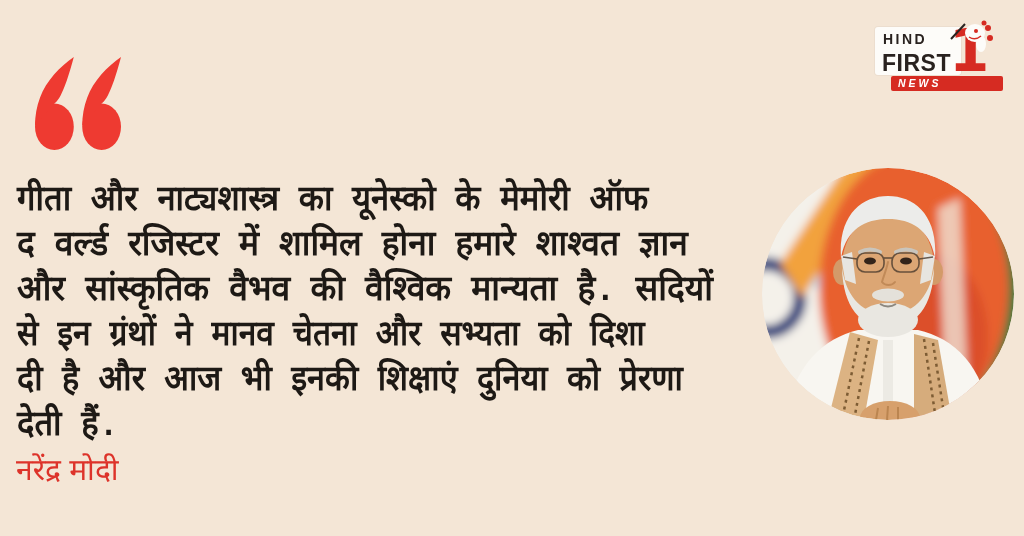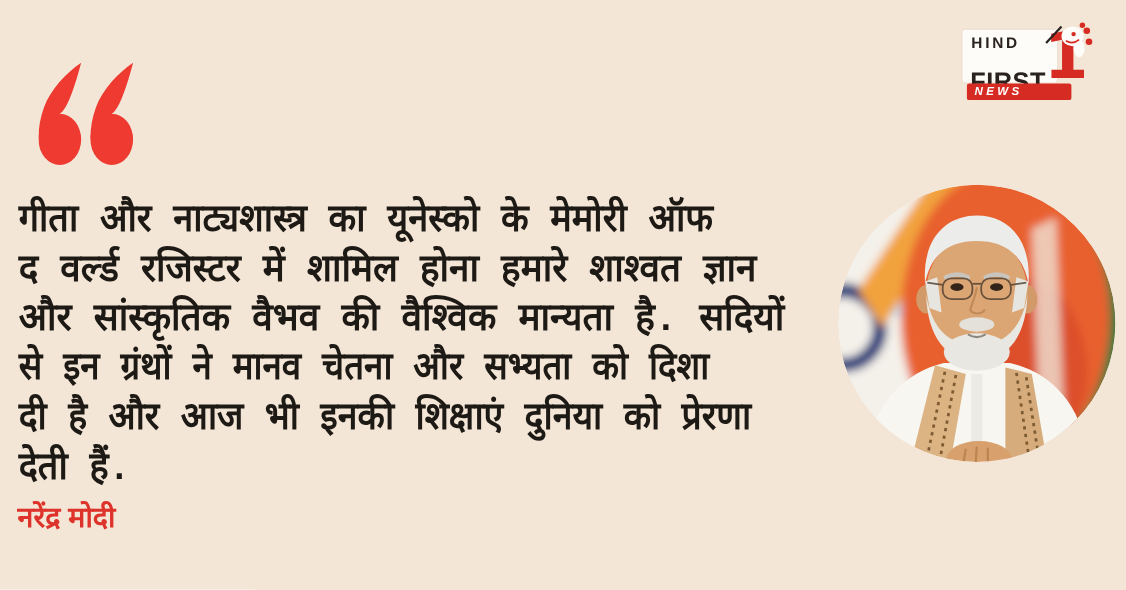--- a/index.html
+++ b/index.html
@@ -11,38 +11,38 @@
   .canvas{position:relative;width:1024px;height:536px;background:var(--background);overflow:hidden;}
 
   
   .quote-icon{position:absolute;left:35px;top:57px;width:86px;height:93px;}
   .quote-glyph{fill:var(--quote_red);}
 
   
   .logo{position:absolute;left:875px;top:20px;width:118px;height:72px;}
   .logo-card{position:absolute;left:0;top:7px;width:86px;height:48px;background:var(--logo_card);
              border-radius:3px;box-shadow:0 0 0 1px rgba(0,0,0,0.03);}
-  .logo-line1{margin:5px 0 16px 8px;font-size:14px;font-weight:bold;letter-spacing:2.5px;
+  .logo-line1{margin:5px 0 5px 8px;font-size:14px;font-weight:bold;letter-spacing:2.5px;
               color:var(--logo_ink);line-height:15px;}
   .logo-line2{margin:0 0 0 7px;font-size:23px;font-weight:bold;letter-spacing:0.5px;
               color:var(--logo_ink);line-height:23px;}
   .logo-one{position:absolute;left:73px;top:0;width:46px;height:58px;overflow:visible;}
   .one-text{fill:var(--logo_red);font-family:"DejaVu Sans",sans-serif;font-size:58px;font-weight:bold;}
-  .logo-news{position:absolute;left:4px;top:56px;width:95px;height:15px;background:var(--logo_red);
+  .logo-news{position:absolute;left:16px;top:56px;width:112px;height:15px;background:var(--logo_red);
              border-radius:2px;display:flex;align-items:flex-start;}
   .logo-news span{color:#fff;font-style:italic;font-weight:bold;font-size:10.5px;
                   letter-spacing:3px;padding-left:7px;line-height:15px;}
 
   
   .quote-text{position:absolute;left:17px;top:179px;width:790px;font-family:Liberation Mono, monospace;}
   .qline{font-size:35px;font-weight:bold;color:var(--ink);line-height:45px;
          white-space:nowrap;transform-origin:left center;}
 
   
-  .author-name{position:absolute;left:16px;top:453px;font-size:26px;font-weight:bold;
+  .author-name{position:absolute;left:16px;top:453px;font-size:30px;font-weight:normal;
                color:var(--name_red);line-height:34px;white-space:nowrap;text-align:right;}
   .author-title{position:absolute;left:16px;top:489px;font-size:21px;font-weight:bold;
                 color:var(--ink);line-height:26px;white-space:nowrap;}
 
   
   .photo{position:absolute;left:762px;top:168px;width:252px;height:252px;border-radius:50%;
          overflow:hidden;}
   .photo svg{display:block;width:100%;height:100%;}
 </style>
 </head>

